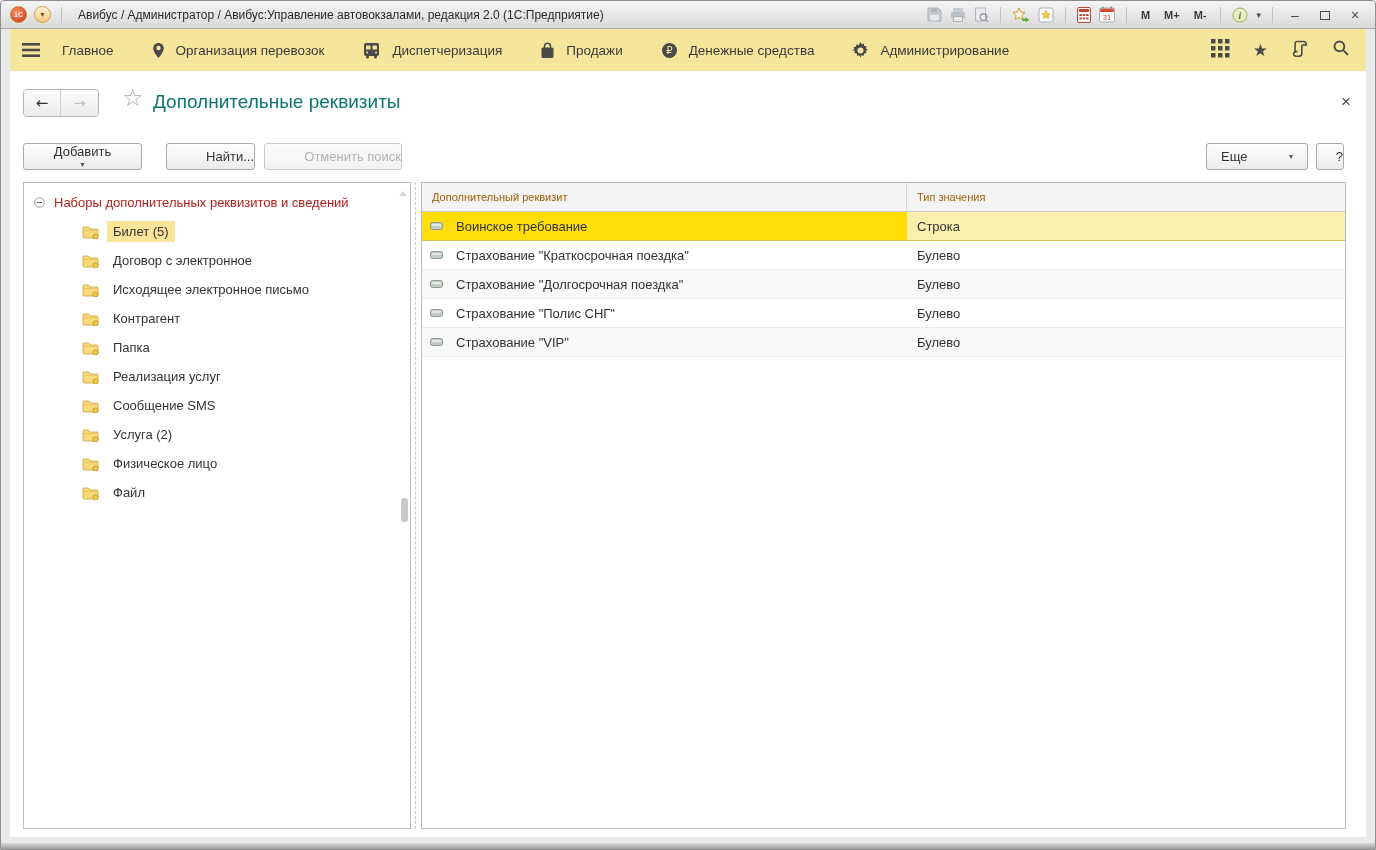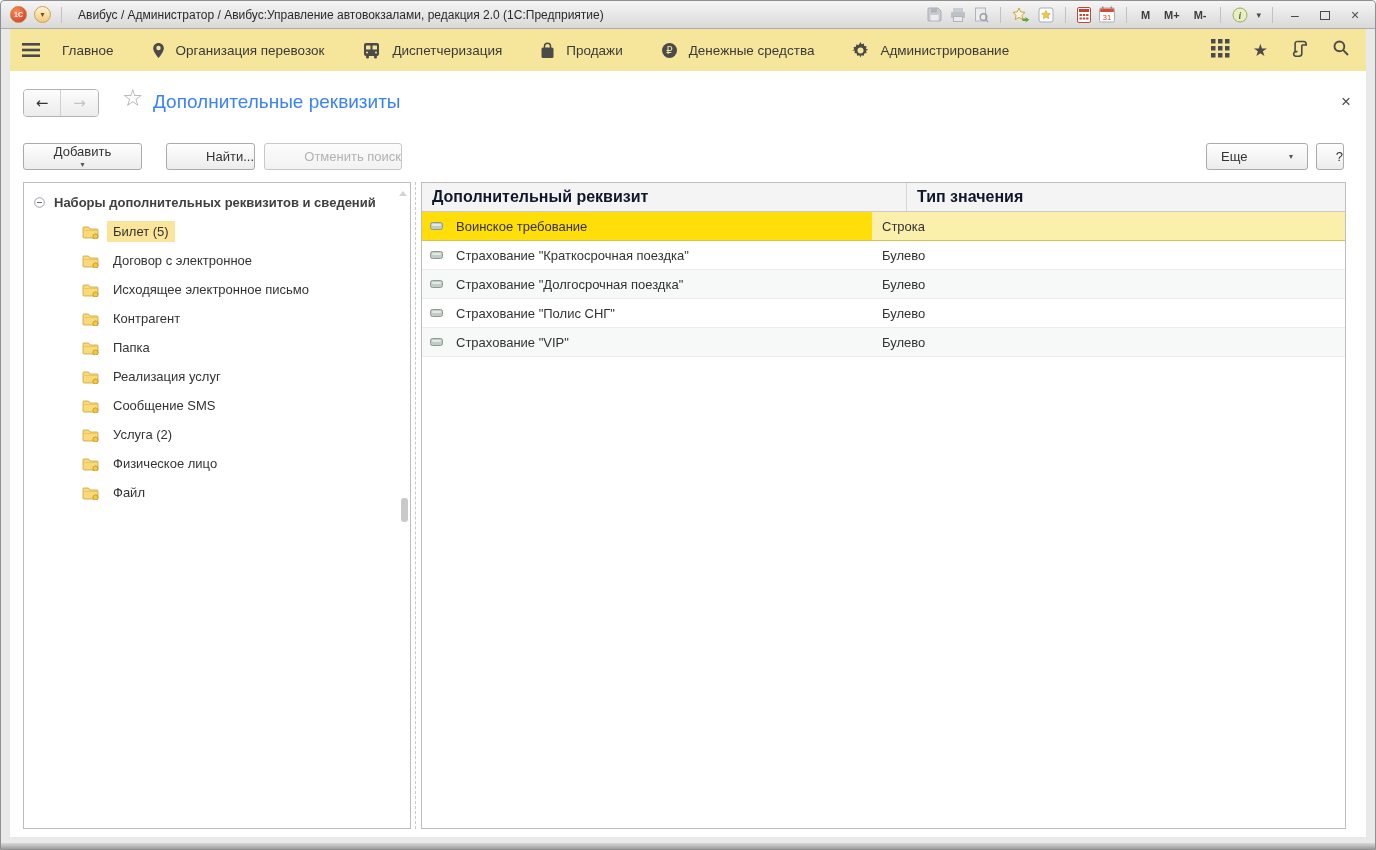--- a/index.html
+++ b/index.html
@@ -44,21 +44,21 @@
 
   .nav-group { position:absolute; top:18px; left:13px; display:flex;
                border:1px solid #B3B3B3; border-radius:4px; overflow:hidden; }
   .nav-btn { width:37px; height:26px; display:flex; align-items:center; justify-content:center;
              background:linear-gradient(#FCFCFC,#ECECEC); font-size:15px;
              font-family:"DejaVu Sans", sans-serif; }
   .nav-btn.back { color:#333; border-right:1px solid #CFCFCF; }
   .nav-btn.fwd  { color:#C4C4C4; }
   .fav-star { position:absolute; top:15px; left:112px; font-size:24px; color:#A9A9A9;
               font-family:"DejaVu Sans", sans-serif; line-height:1; }
-  .page-title { position:absolute; top:20px; left:143px; font-size:19px; color:#3b82f6; }
+  .page-title { position:absolute; top:20px; left:143px; font-size:19px; color:#0f766e; }
   .close-form { position:absolute; top:22px; right:15px; font-size:17px; color:#4A4A4A; line-height:1; }
 
   
   .toolbar { position:absolute; top:72px; left:13px; right:22px; height:27px; }
   .btn { height:27px; border:1px solid #ABABAB; border-radius:3px;
          background:linear-gradient(#FEFEFE,#ECECEC); font-size:13px; color:#333;
          display:inline-flex; align-items:center; justify-content:flex-end; position:absolute; }
   .btn .caret { font-size:8px; color:#555; font-family:"DejaVu Sans", sans-serif; }
   #btn-add    { left:0; width:119px; justify-content:space-between; padding:0 13px;flex-direction:column; }
   #btn-find   { left:143px; width:89px; }
@@ -74,41 +74,41 @@
   .splitter { position:absolute; left:392px; top:0; bottom:0; width:0;
               border-left:1px dashed #C8C8C8; }
   .right-panel { position:absolute; left:398px; right:0; top:0; bottom:0;
                  border:1px solid #BDBDBD; background:#FFF; overflow:hidden; }
 
   
   .tree { padding-top:5px; }
   .tree-row { height:29px; display:flex; align-items:center; }
   .tree-row.root { padding-left:10px; }
   .expander { margin-right:9px; display:flex; }
-  .root-label { font-size:13px; color:#404040;font-weight:bold; }
+  .root-label { font-size:13px; color:#b91c1c; }
   .tree-row.item { padding-left:58px; }
   .folder { margin-right:14px; display:flex; }
   .tree-label { font-size:13px; color:#333; }
   .tree-row.item.selected .tree-label { background:var(--tree-selected-bg,#FAE59B);
                                         padding:3px 6px; margin-left:-6px; }
   .scroll-up { position:absolute; right:3px; top:8px; width:0; height:0;
                border-left:4px solid transparent; border-right:4px solid transparent;
                border-bottom:5px solid #D4D4D4; }
   .scroll-thumb { position:absolute; right:2px; top:315px; width:7px; height:24px;
                   background:#C9C9C9; border-radius:3px; }
 
   
   .thead { display:flex; height:29px; background:#F4F4F4; border-bottom:1px solid #C9C9C9; }
-  .th { font-size:16px; color:#0f172a; display:flex; align-items:center; padding-left:10px;font-weight:bold; }
+  .th { font-size:11px; color:#a16207; display:flex; align-items:center; padding-left:10px; }
   .th.c1 { width:485px; border-right:1px solid #D8D8D8; }
   .th.c2 { flex:1; }
   .trow { display:flex; height:29px; background:#FFF; border-bottom:1px solid #EDEDED; }
   .trow.alt { background:#F6F9F8; }
   .cell { display:flex; align-items:center; font-size:13px; color:#333; }
-  .cell-name { width:450px; padding-left:8px; }
+  .cell-name { width:485px; padding-left:8px; }
   .pill { margin-right:13px; display:flex; }
   .cell-type { flex:1; padding-left:10px; }
   .trow.selected { border-bottom:1px solid #DCC050; }
   .trow.selected .cell-name { background:var(--selected-cell-bg,#FFDE0A); }
   .trow.selected .cell-type { background:var(--selected-row-bg,#FBEFAC); }
 
   .bottom-edge { position:absolute; left:0; right:0; bottom:0; height:6px;
                  background:linear-gradient(#D8D8D8,#9E9E9E); }
 </style>
 </head>

